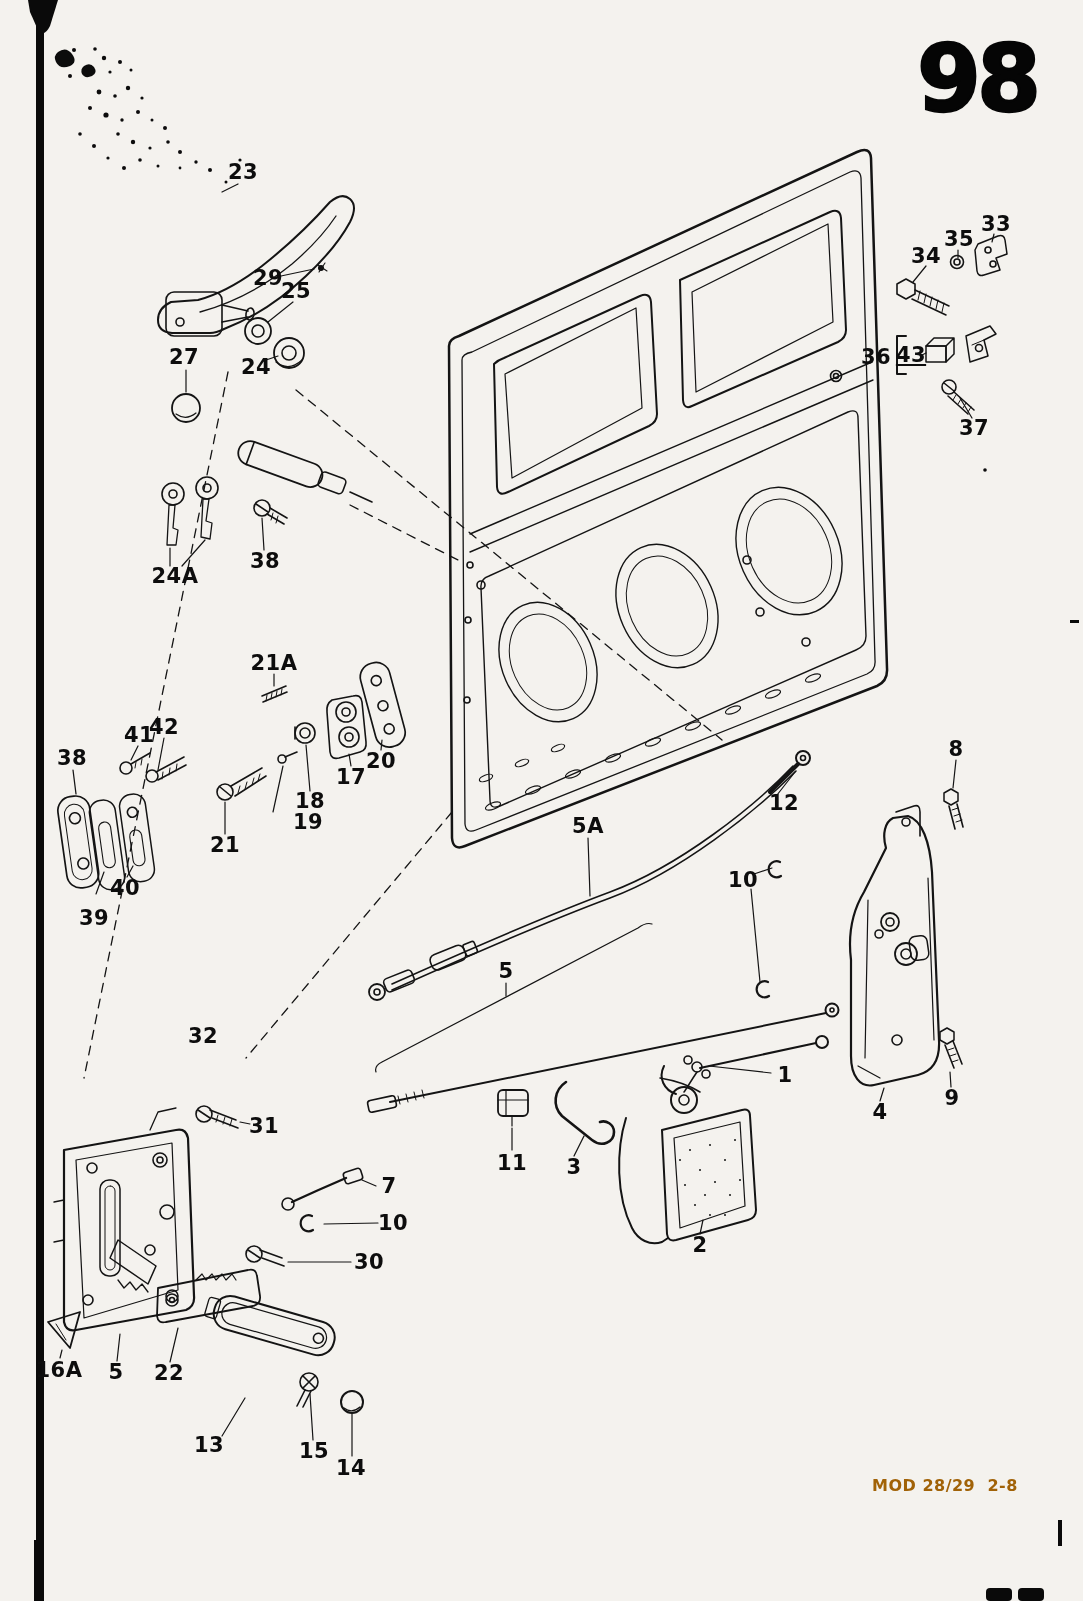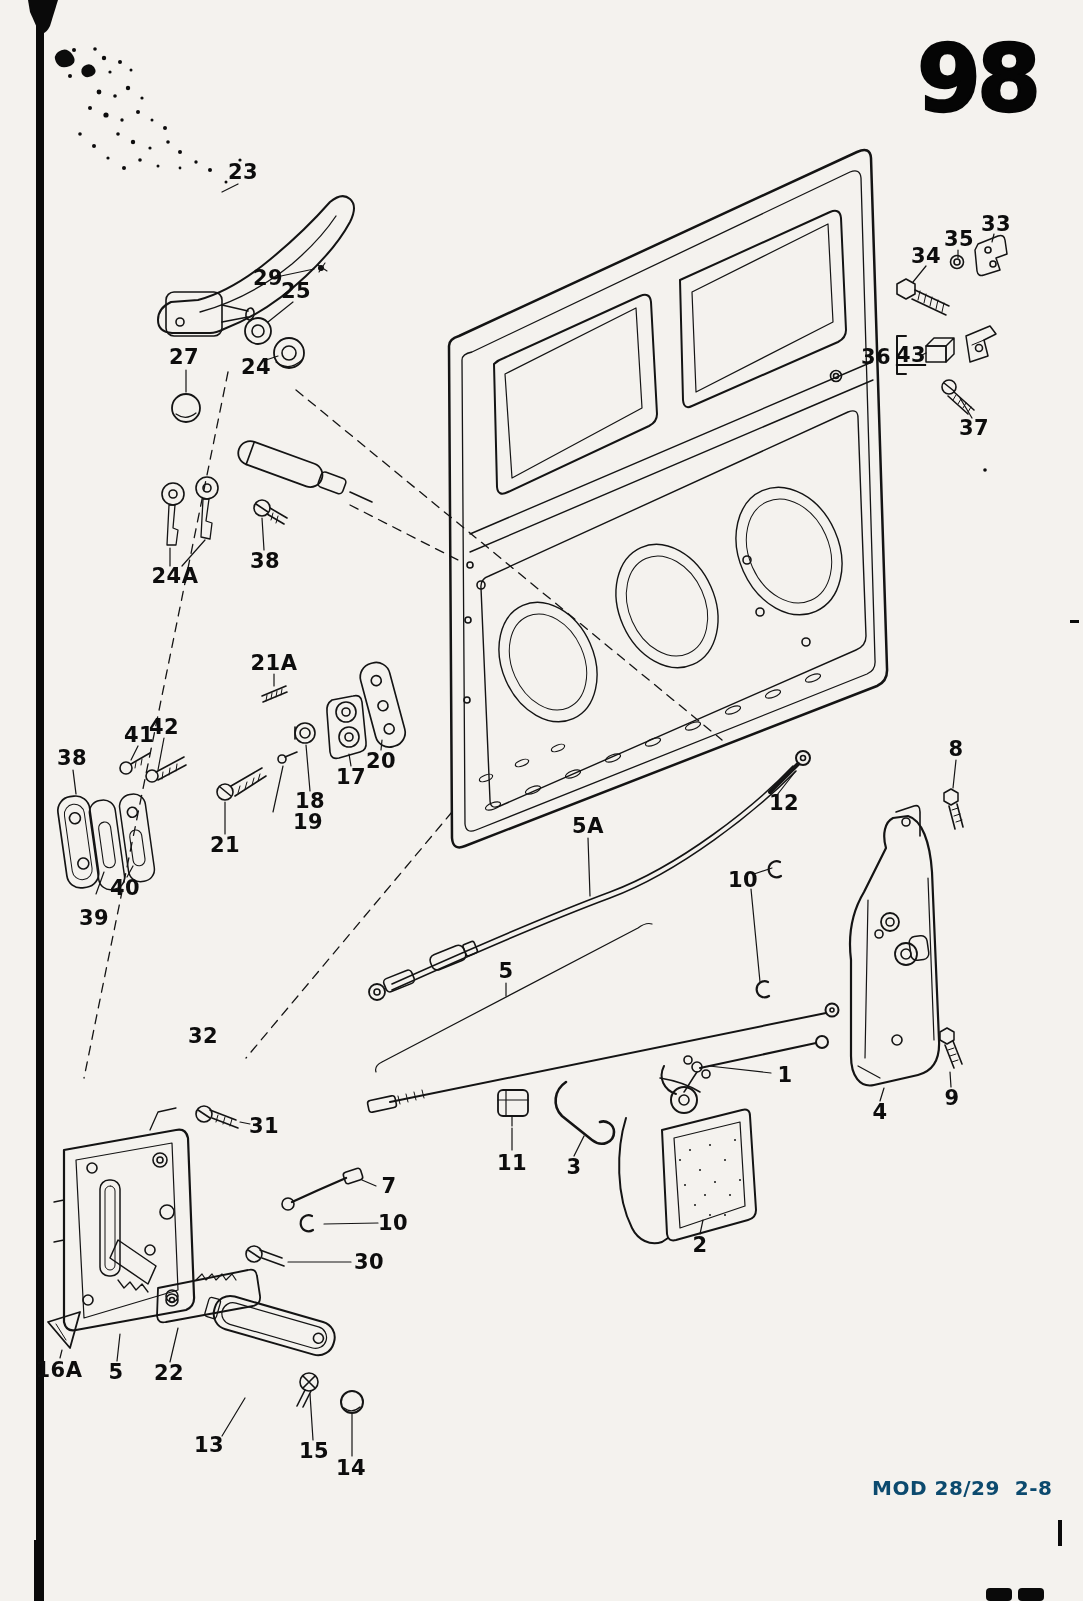--- a/index.html
+++ b/index.html
@@ -28,24 +28,24 @@
     font-size:92px;
     line-height:1;
     font-weight:bold;
     letter-spacing:-4px;
     color:#050505;
     -webkit-text-stroke:2.5px #050505;
   }
   .footer-code{
     position:absolute;
     left:872px;top:1476px;
-    font-size:20px;
+    font-size:16px;
     font-weight:bold;
     letter-spacing:.5px;
-    color:#0c4a6e;
+    color:#a16207;
     white-space:pre;
   }
 </style>
 </head>
 <body>
 
 <div class="page">
 
   <svg class="artwork" viewBox="0 0 1083 1601" xmlns="http://www.w3.org/2000/svg">
 

